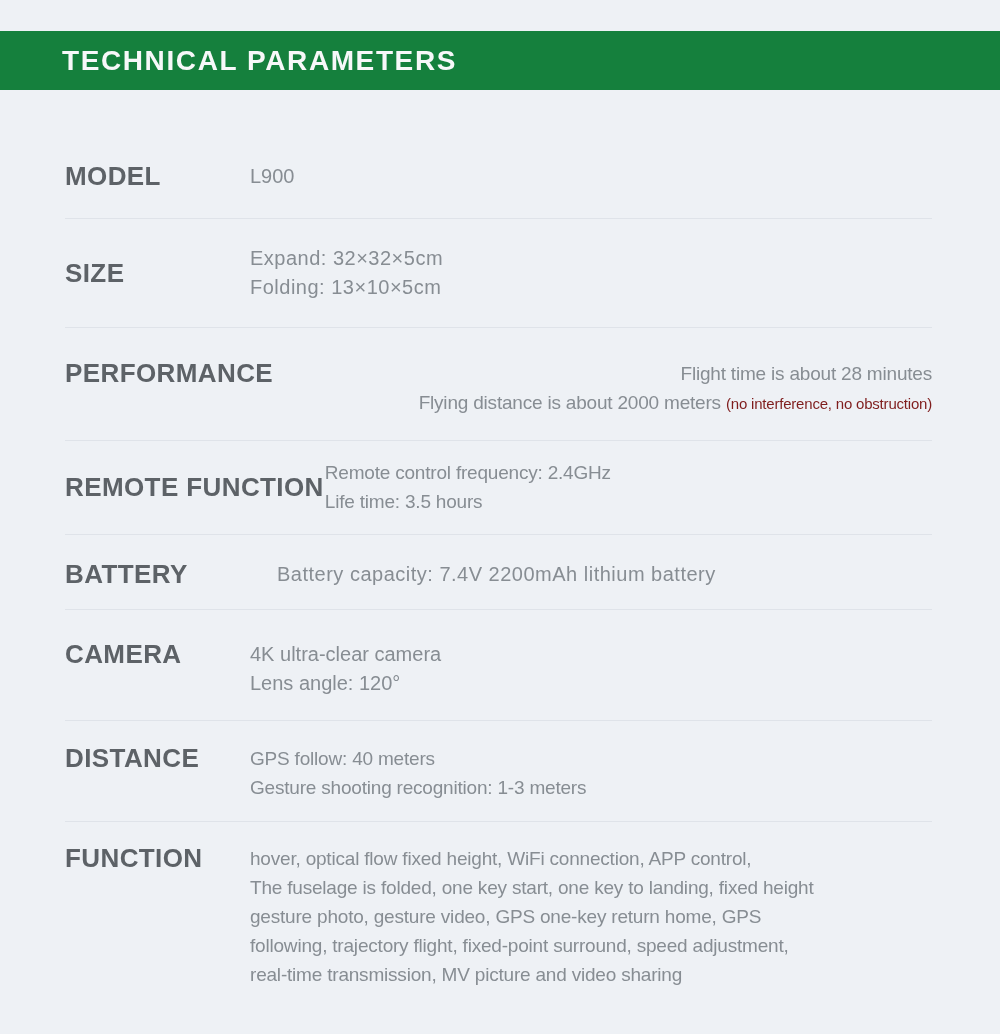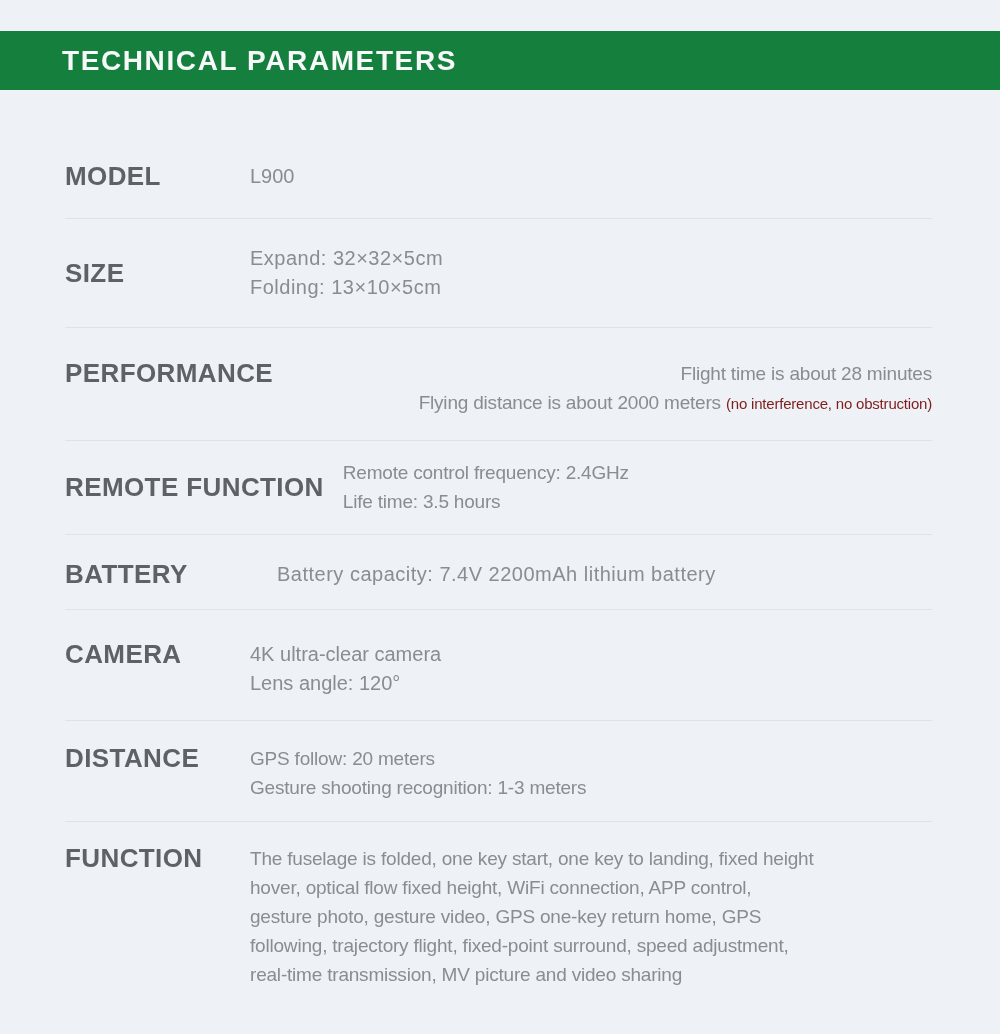--- a/index.html
+++ b/index.html
@@ -39,21 +39,21 @@
     align-items: flex-start;
     margin: 0 68px 0 65px;
     border-bottom: 1px solid #dfe3e9;
   }
   .spec-row.last { border-bottom: none; }
   .spec-row.v-center { align-items: center; }
   .spec-label {
     flex: 0 0 auto;
     min-width: 185px;
     box-sizing: border-box;
-    padding-right: 19px;
+    padding-right: 1px;
     color: #5d6267;
     font-size: 26px;
     font-weight: 600;
     letter-spacing: 0.4px;
     line-height: 29px;
     white-space: nowrap;
   }
   .spec-value {
     flex: 1 1 auto;
     color: #878d93;
@@ -131,30 +131,30 @@
       <div class="spec-label">CAMERA</div>
       <div class="spec-value">
         <div class="line">4K ultra-clear camera</div>
         <div class="line">Lens angle: 120°</div>
       </div>
     </section>
 
     <section class="spec-row row-distance">
       <div class="spec-label">DISTANCE</div>
       <div class="spec-value cond">
-        <div class="line">GPS follow: 20 meters</div>
+        <div class="line">GPS follow: 40 meters</div>
         <div class="line">Gesture shooting recognition: 1-3 meters</div>
       </div>
     </section>
 
     <section class="spec-row row-function last">
       <div class="spec-label">FUNCTION</div>
       <div class="spec-value cond">
+        <div class="line">hover, optical flow fixed height, WiFi connection, APP control,</div>
         <div class="line">The fuselage is folded, one key start, one key to landing, fixed height</div>
-        <div class="line">hover, optical flow fixed height, WiFi connection, APP control,</div>
         <div class="line">gesture photo, gesture video, GPS one-key return home, GPS</div>
         <div class="line">following, trajectory flight, fixed-point surround, speed adjustment,</div>
         <div class="line">real-time transmission, MV picture and video sharing</div>
       </div>
     </section>
 
   </div>
 </div>
 
 </body></html>

